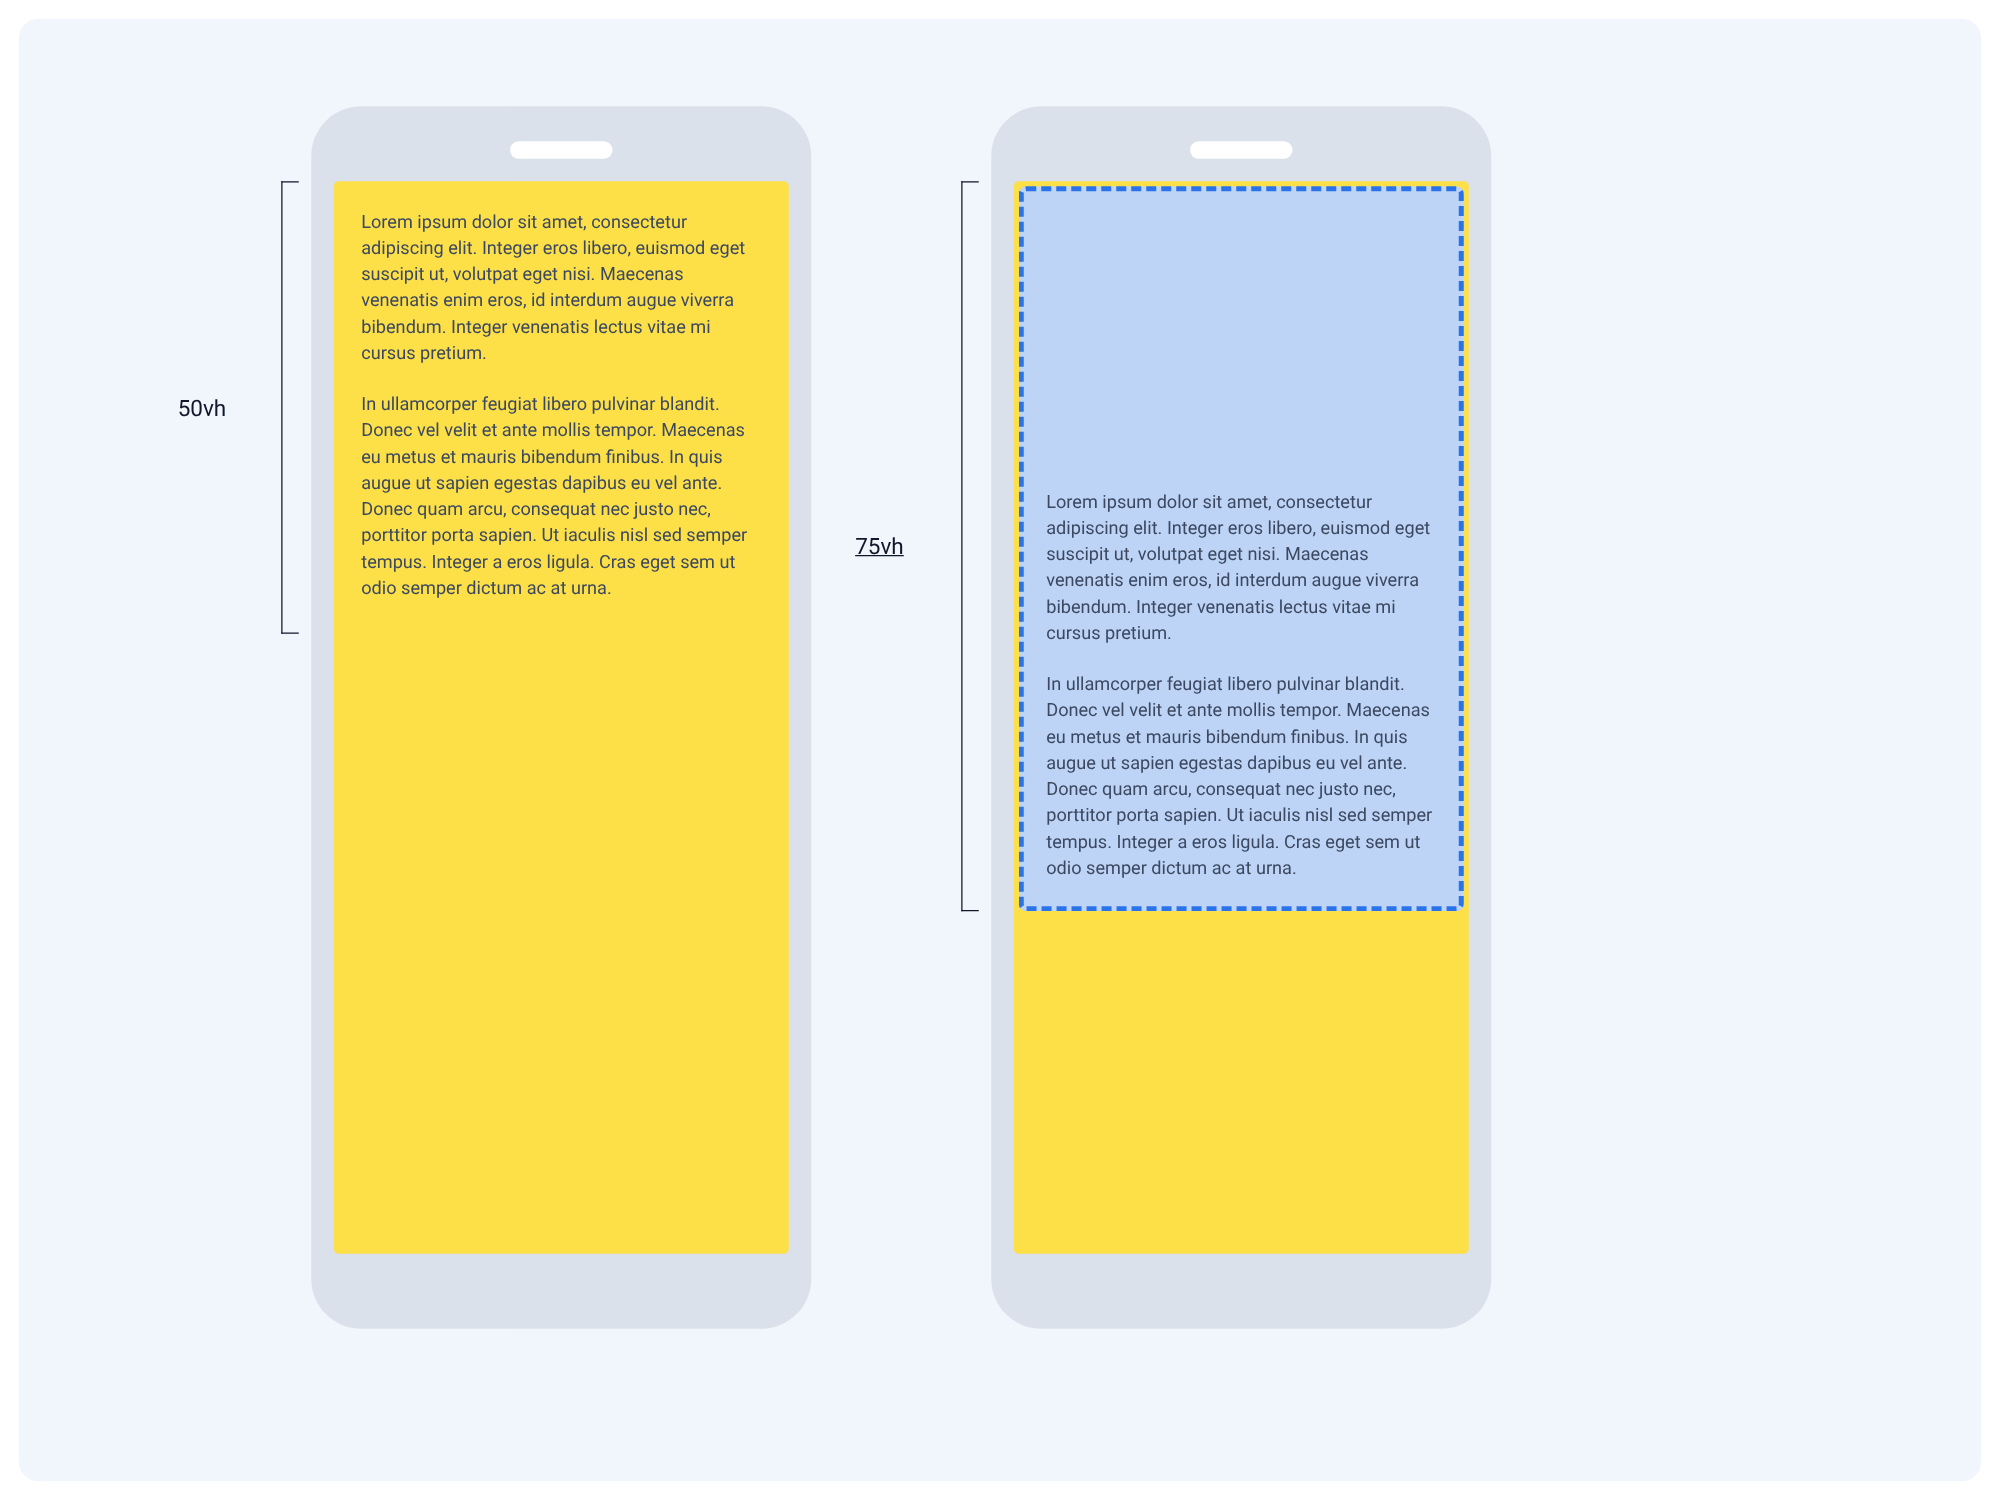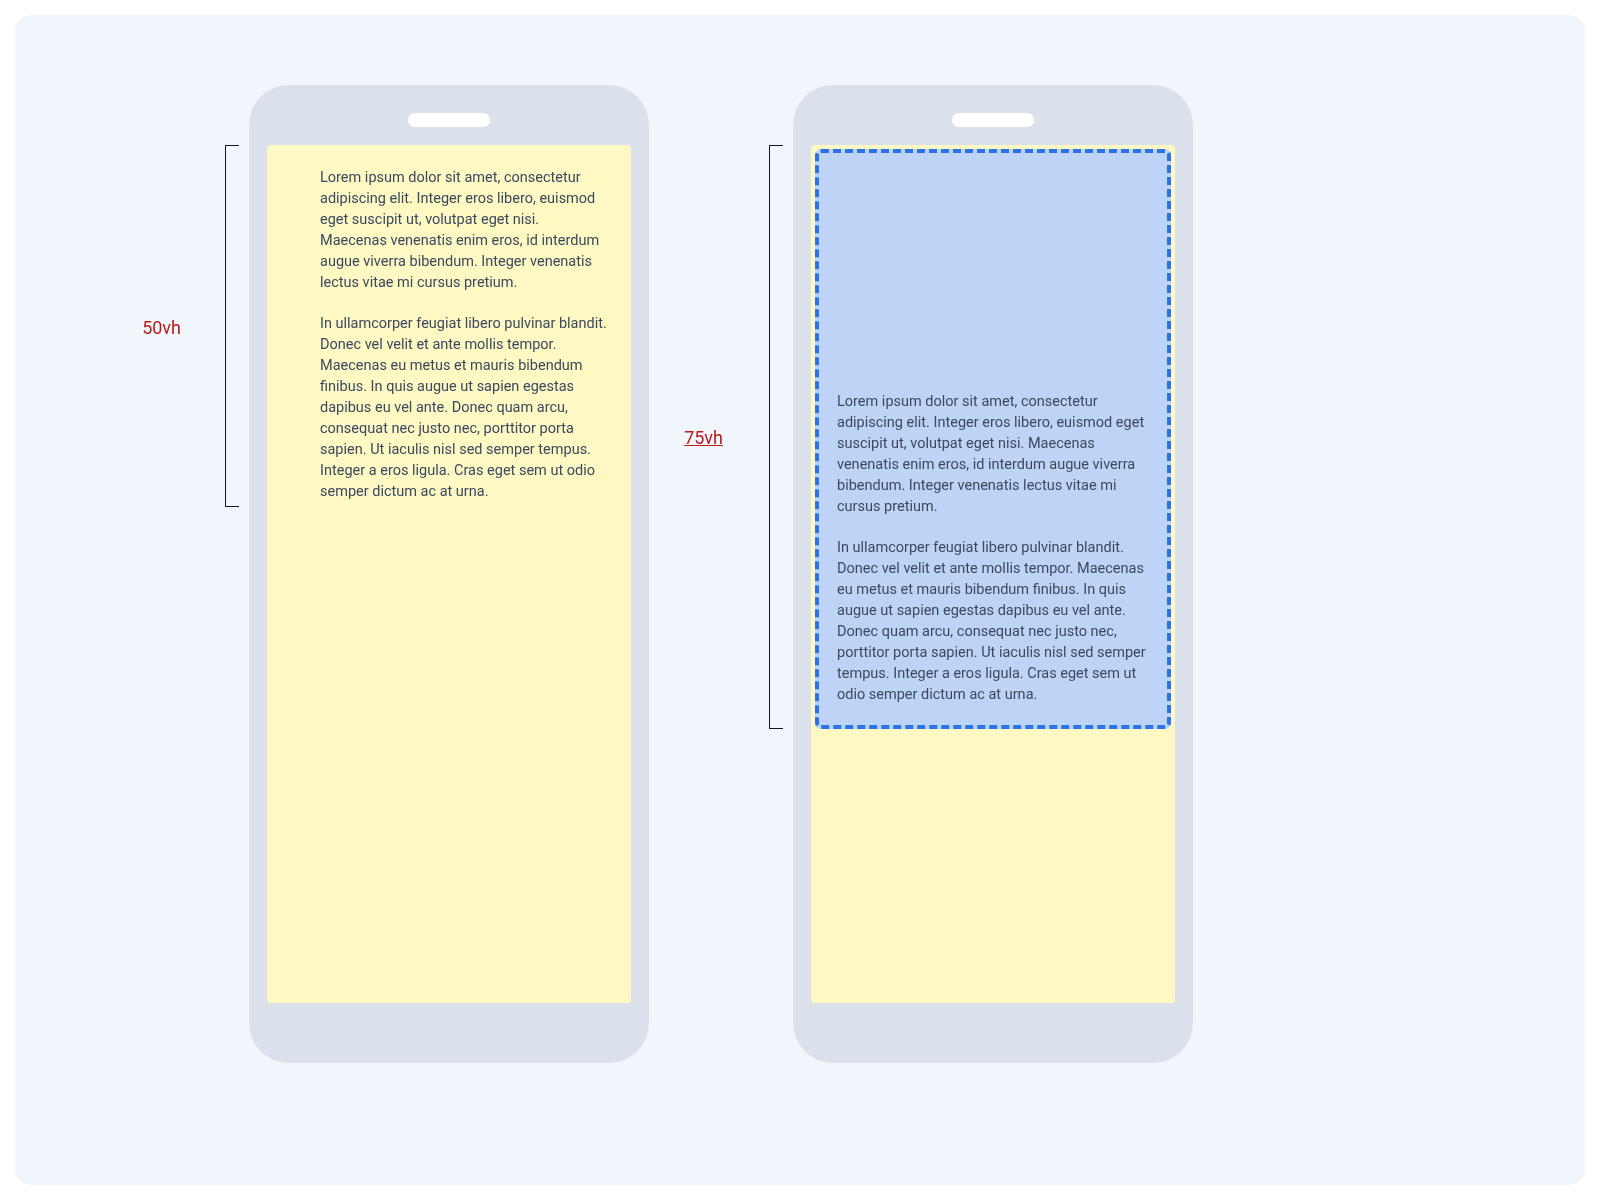--- a/index.html
+++ b/index.html
@@ -47,23 +47,22 @@
       background: #fff;
       border-radius: 8px;
     }
     
     .screen {
       position: absolute;
       top: 60px;
       left: 18px;
       right: 18px;
       bottom: 60px;
-      background: #fef9c3;
+      background: #fde047;
       border-radius: 4px;
-      padding-left: 31px;
     }
     
     .content-plain {
       padding: 22px 22px;
     }
     
     .overlay-area {
       position: absolute;
       top: 4px;
       left: 4px;
@@ -106,21 +105,21 @@
     
     .bracket-right {
       left: 754px;
       top: 130px;
       height: 584px;
     }
     
     .bracket-label {
       position: absolute;
       font-size: 18px;
-      color: #b91c1c;
+      color: #0f172a;
       text-align: right;
     }
     
     .label-left {
       right: 1404px;
       top: 302px;
     }
     
     .label-right {
       right: 862px;

